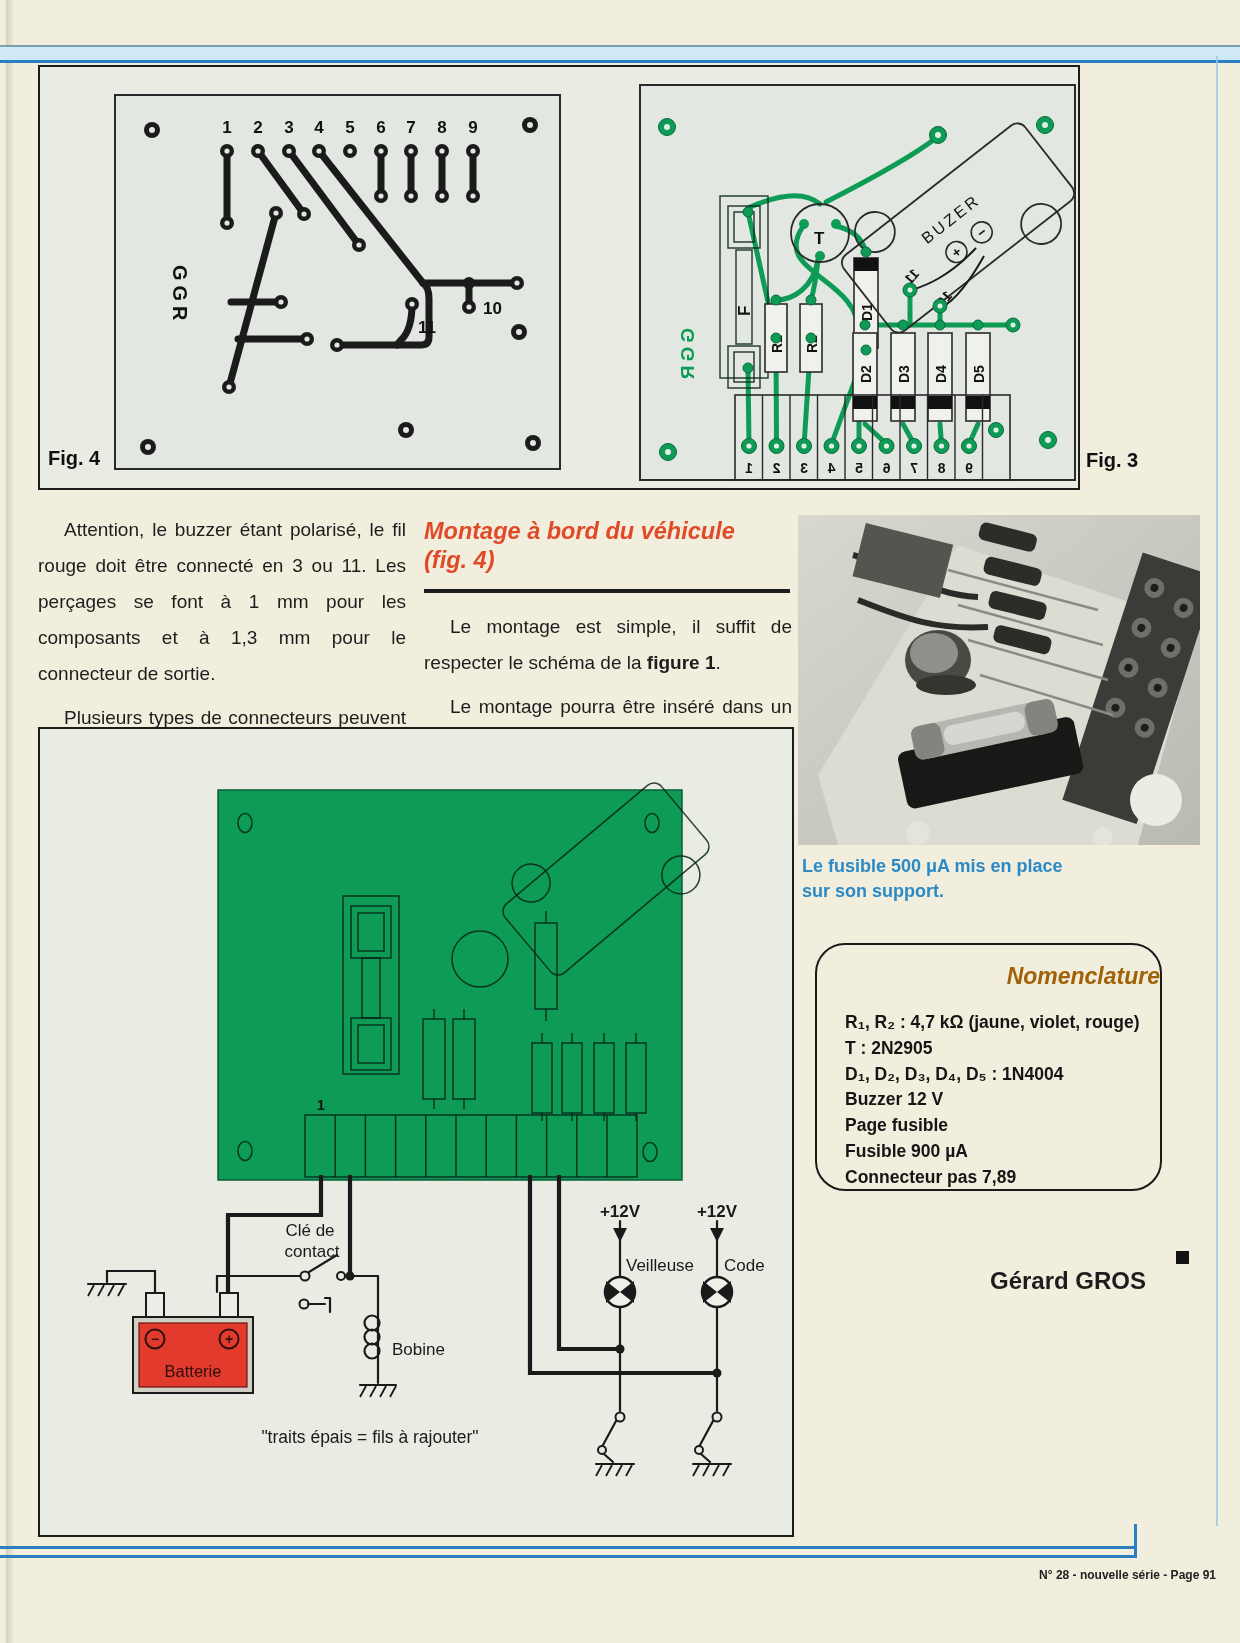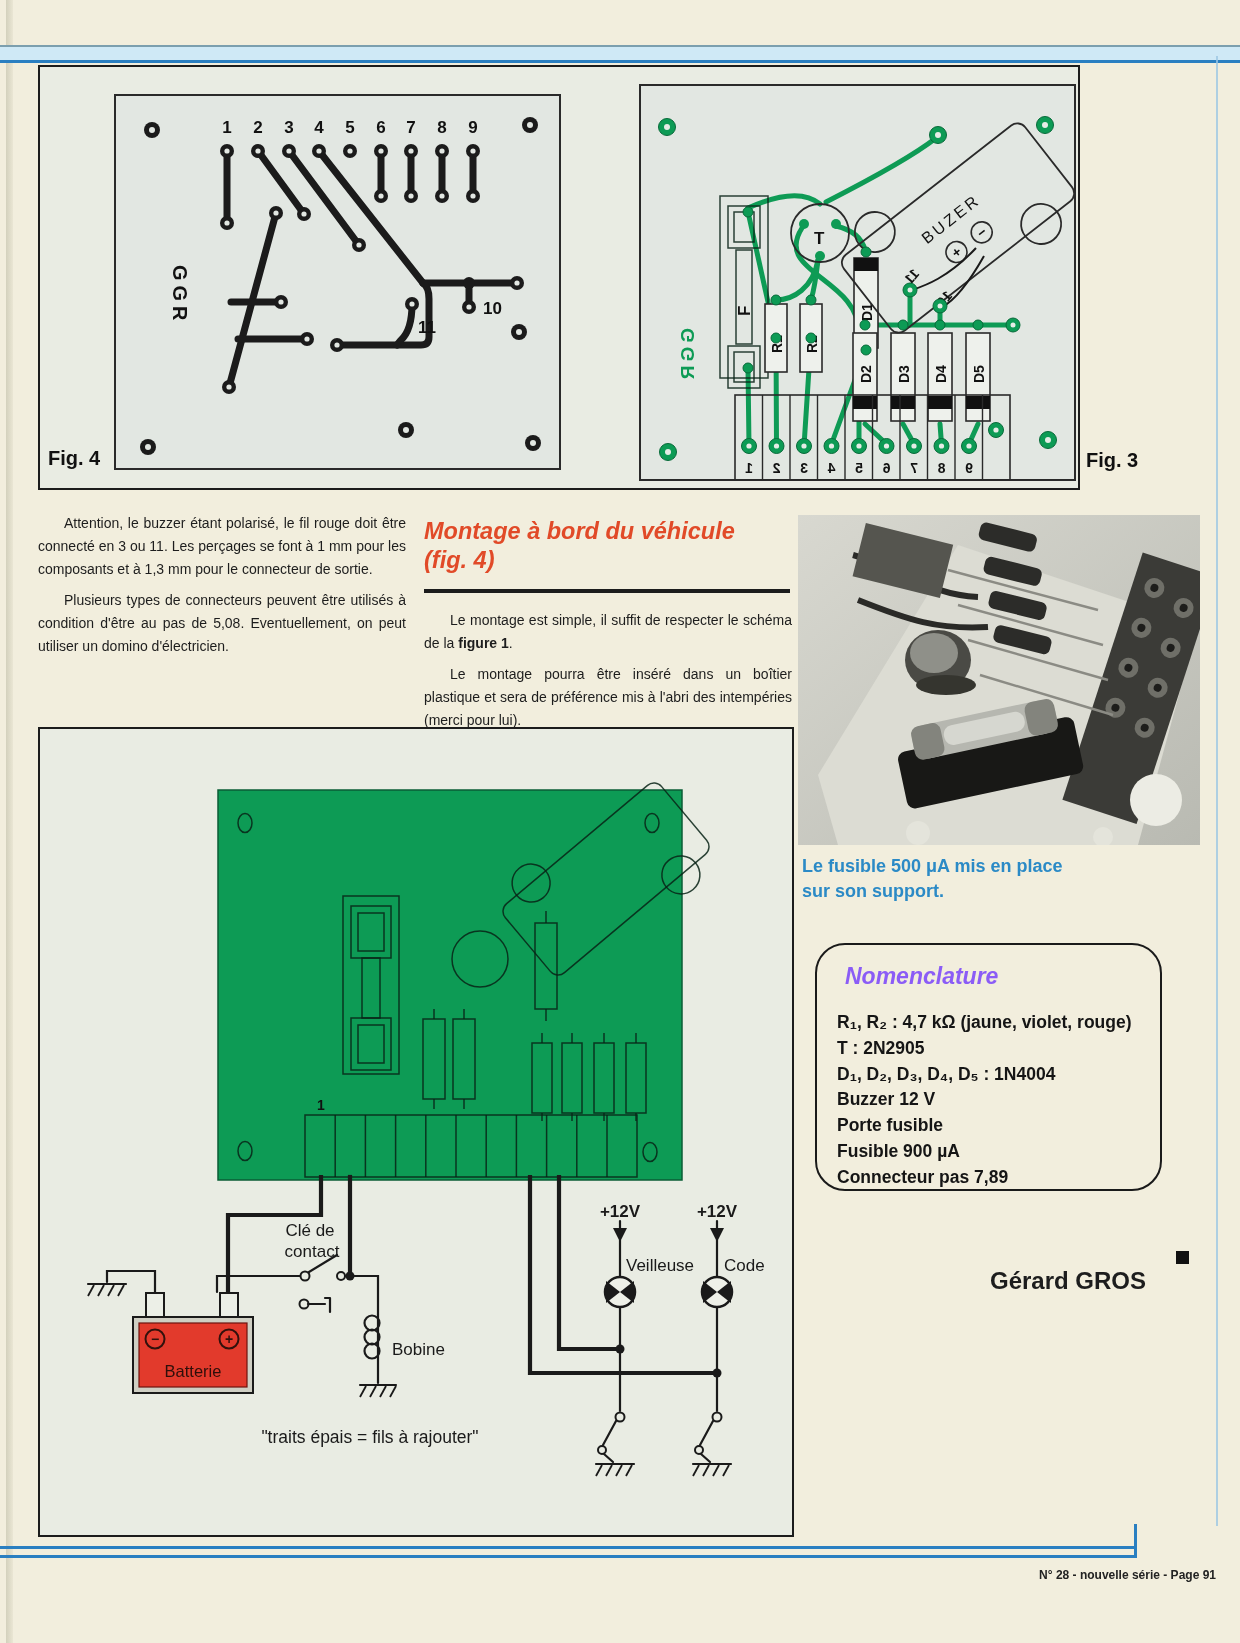--- a/index.html
+++ b/index.html
@@ -13,30 +13,30 @@
   
   .rule-top{left:0;top:45px;width:1240px;height:13px;background:#cfe9f6;border-top:2px solid #7c9fae;border-bottom:3px solid #2a7fc1;}
   .rule-bottom-a{left:0;top:1546px;width:1137px;height:3px;background:#2a7fc1;}
   .rule-bottom-b{left:0;top:1555px;width:1137px;height:3px;background:#2a7fc1;}
   .rule-bottom-v{left:1134px;top:1524px;width:3px;height:34px;background:#2a7fc1;}
   .rule-right{left:1216px;top:56px;width:2px;height:1470px;background:#9cc7e4;opacity:.8;}
 
   .fig-frame{border:2px solid #1c1c1c;background:#e9ece3;}
   .fig-label{font-weight:bold;font-size:20px;color:#111;}
 
-  .bodytext{font-size:14px;line-height:23px;text-align:justify;}
+  .bodytext{font-size:19px;line-height:36px;text-align:justify;}
   .bodytext p{margin:0 0 8px 0;}
   .indent{text-indent:26px;}
   .heading{font-size:23.5px;line-height:29px;font-weight:bold;font-style:italic;color:#e14a28;}
   .heading-rule{background:#1c1c1c;height:3.5px;}
 
   .photo-caption{font-size:18px;line-height:25px;font-weight:bold;color:#2b8ac6;}
 
   .nomen-box{border:2.2px solid #1a1a1a;border-radius:30px;}
-  .nomen-title{font-size:23px;font-weight:bold;font-style:italic;color:#8b5cf6;}
+  .nomen-title{font-size:23px;font-weight:bold;font-style:italic;color:#a16207;text-align:right;}
   .nomen-items{font-size:17.5px;line-height:25.8px;font-weight:bold;color:#151515;}
 
   .author-square{width:13px;height:13px;background:#111;}
   .author-name{font-size:24px;font-weight:bold;text-align:left;}
   .footer{font-size:12px;font-weight:bold;text-align:right;color:#222;}
 
   svg text{font-family:"Liberation Sans","DejaVu Sans",sans-serif;}
   .svg-num{font-size:17px;font-weight:bold;fill:#111;}
   .svg-num-s{font-size:14px;font-weight:bold;fill:#111;}
   .trace2{stroke:#1b1b1b;stroke-width:7;fill:none;stroke-linecap:round;stroke-linejoin:round;}
@@ -433,26 +433,26 @@
     <circle cx="120" cy="318" r="12" fill="#e4e4db"></circle>
     <circle cx="305" cy="322" r="10" fill="#e4e4db"></circle>
   </svg>
   <div class="abs photo-caption" style="left:802px;top:854px;width:390px;">
     <div>Le fusible 500 μA mis en place</div>
     <div>sur son support.</div>
   </div>
 
   <div class="abs nomen-box" style="left:815px;top:943px;width:343px;height:244px;">
     <div class="nomen-title" style="margin:18px 0 0 28px;">Nomenclature</div>
-    <div class="nomen-items" style="margin:20px 0 0 20px;">
+    <div class="nomen-items" style="margin:20px 0 0 28px;">
       <div>R₁, R₂ : 4,7 kΩ (jaune, violet, rouge)</div>
       <div>T : 2N2905</div>
       <div>D₁, D₂, D₃, D₄, D₅ : 1N4004</div>
       <div>Buzzer 12 V</div>
-      <div>Porte fusible</div>
+      <div>Page fusible</div>
       <div>Fusible 900 µA</div>
       <div>Connecteur pas 7,89</div>
     </div>
   </div>
 
   <div class="abs author-square" style="left:1176px;top:1251px;"></div>
   <div class="abs author-name" style="left:990px;top:1267px;width:208px;">Gérard GROS</div>
 
   <div class="abs fig-frame" style="left:38px;top:727px;width:752px;height:806px;border-width:2.5px;"></div>
   <svg class="abs" style="left:40px;top:731px;" width="750" height="800" viewBox="0 0 750 800">

